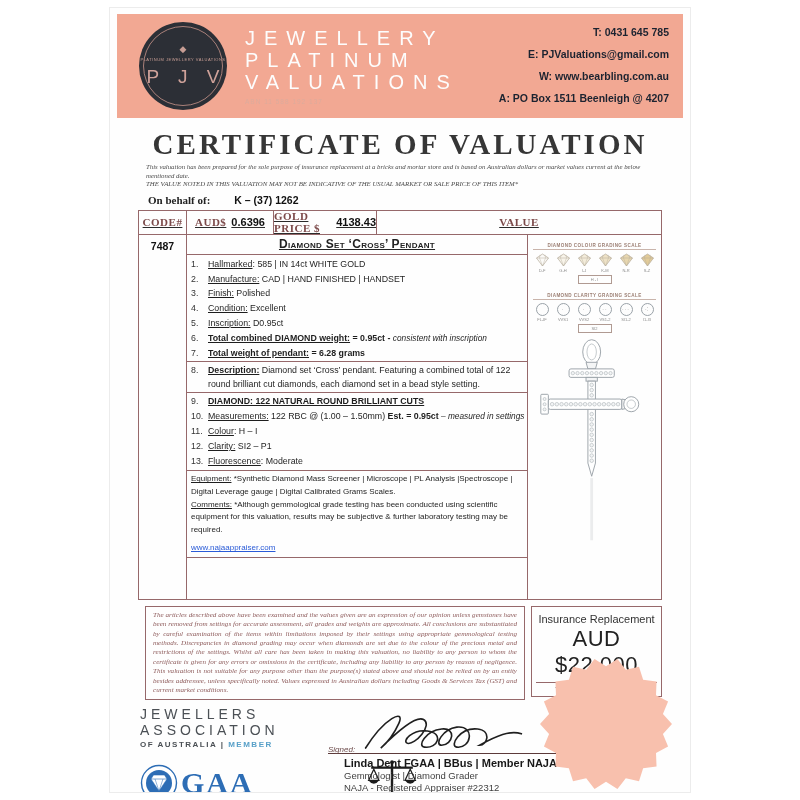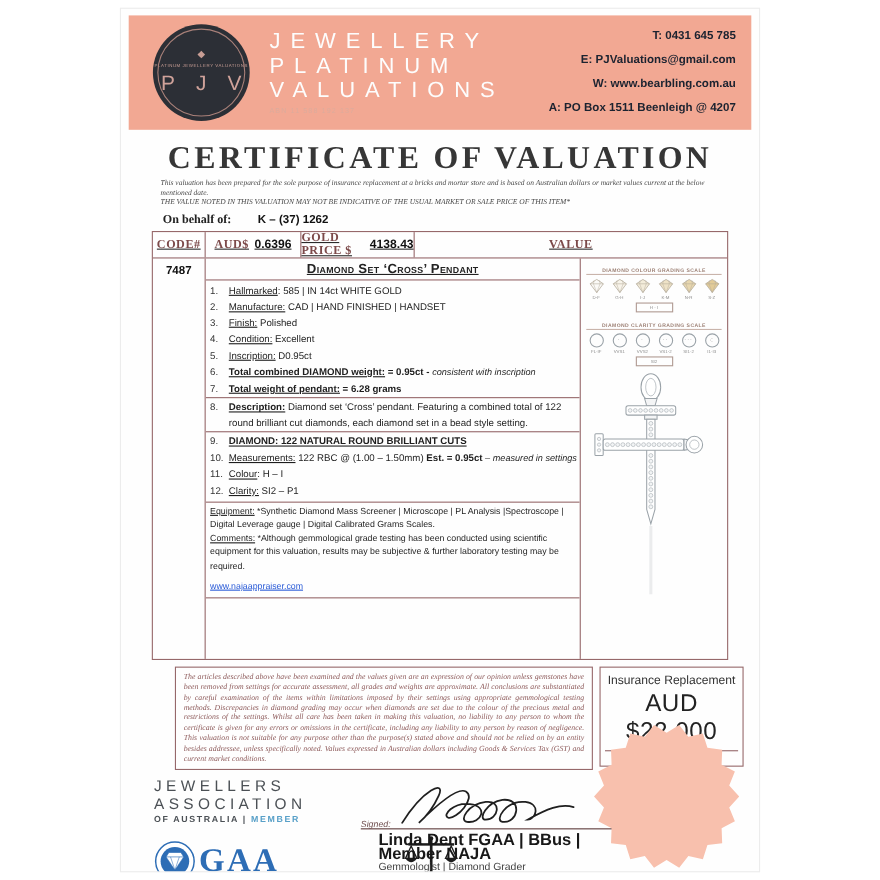--- a/index.html
+++ b/index.html
@@ -74,21 +74,21 @@
   .grade-label { font-size:4px; color:#8d8d8d; margin-top:1px; white-space:nowrap; }
   .scale-highlight { display:block; width:34px; margin:2px auto 0; border:.5px solid #b09a92; text-align:center;
                      font-size:4px; color:#8d8d8d; padding:1px 0; }
   .clarity-circle { width:13px; height:13px; border:1px solid #9aa2a8; border-radius:50%; background:#fdfdfd;
                     display:flex; align-items:center; justify-content:center; }
   .clarity-dots { font-size:5px; color:#7a7a7a; letter-spacing:1px; }
   .colour-block { margin-bottom:9px; }
   .pendant-wrap { flex:1; display:flex; justify-content:center; padding-top:2px; }
 
   
-  .bottom-row { display:flex; margin:6px 0 0 35px;justify-content:center; }
+  .bottom-row { display:flex; margin:6px 0 0 35px; }
   .legal-box { width:380px; flex:none; border:1px solid #96686a; padding:4px 7px; }
   .legal-text { font-family:"Liberation Serif", serif; font-style:italic; font-size:7.1px; line-height:9.4px;
                 color:#8d5a5a; text-align:justify; }
   .insure-box { width:131px; flex:none; margin-left:6px; border:1.5px solid #96686a; text-align:center;
                 padding:6px 4px 3px; align-self:flex-start; }
   .insure-label { font-size:11px; color:#333; }
   .insure-value { font-size:22px; color:#222; letter-spacing:.5px; margin-top:1px; }
   .insure-words { font-size:6.5px; color:#444; border-top:1px solid #96686a; margin-top:4px; padding-top:3px; }
 
   
@@ -100,21 +100,21 @@
   .gaa-block { position:absolute; left:2px; top:58px; }
   .gaa-top { display:flex; align-items:center; }
   .gaa-name { font-family:"Liberation Serif", serif; font-weight:700; font-size:30px; color:#2d6db5;
               letter-spacing:2px; line-height:30px; margin-left:3px; }
   .naja-block { position:absolute; left:222px; top:52px; width:64px; text-align:center; }
   .sig-block { position:absolute; left:190px; top:0; width:230px; }
   .sig-row { position:relative; height:48px; border-bottom:1.5px solid #5c3a3a; }
   .signed-label { position:absolute; left:0; bottom:-1px; font-style:italic; font-size:8px; color:#6e4d4d; }
   .sig-svg { position:absolute; left:30px; top:0; }
   .name-block { margin:3px 0 0 16px; }
-  .app-name { font-size:15px; font-weight:700; color:#181818; line-height:13px; }
+  .app-name { font-size:11px; font-weight:700; color:#181818; line-height:13px; }
   .app-role { font-size:9.5px; color:#3f3f3f; line-height:11.5px; }
   .seal { position:absolute; left:430px; top:650px; width:132px; height:132px; }
 </style>
 </head>
 <body>
 
 <div class="page">
 
   <div class="band">
     <div class="logo-circle">
@@ -231,20 +231,24 @@
             <div class="spec-item">
               <span class="spec-num">11.</span>
               <span class="spec-body"><span class="spec-label">Colour</span><span class="spec-text">: H – I</span><span class="spec-bold"></span><span class="spec-note"></span></span>
             </div>
 
             <div class="spec-item">
               <span class="spec-num">12.</span>
               <span class="spec-body"><span class="spec-label">Clarity:</span><span class="spec-text"> SI2 – P1</span><span class="spec-bold"></span><span class="spec-note"></span></span>
             </div>
 
+            <div class="spec-item">
+              <span class="spec-num">13.</span>
+              <span class="spec-body"><span class="spec-label">Fluorescence</span><span class="spec-text">: Moderate</span><span class="spec-bold"></span><span class="spec-note"></span></span>
+            </div>
           </div>
         <div class="equip-box">
           <div>
 
               <div class="equip-line"><span class="equip-label">Equipment:</span><span> *Synthetic Diamond Mass Screener | Microscope | PL Analysis |Spectroscope | Digital Leverage gauge | Digital Calibrated Grams Scales.</span></div>
 
               <div class="equip-line"><span class="equip-label">Comments:</span><span> *Although gemmological grade testing has been conducted using scientific equipment for this valuation, results may be subjective &amp; further laboratory testing may be required.</span></div>
 
             </div>
           <a class="ethics-link" href="#">www.najaappraiser.com</a>

